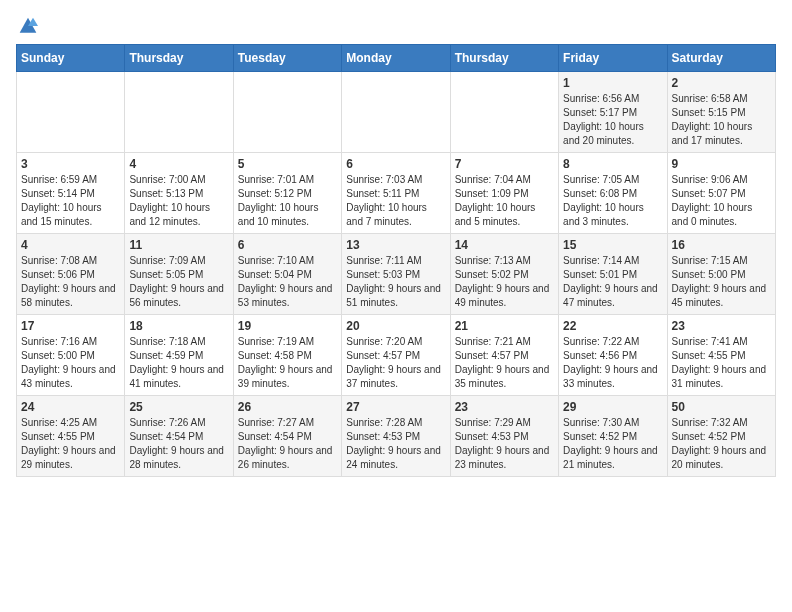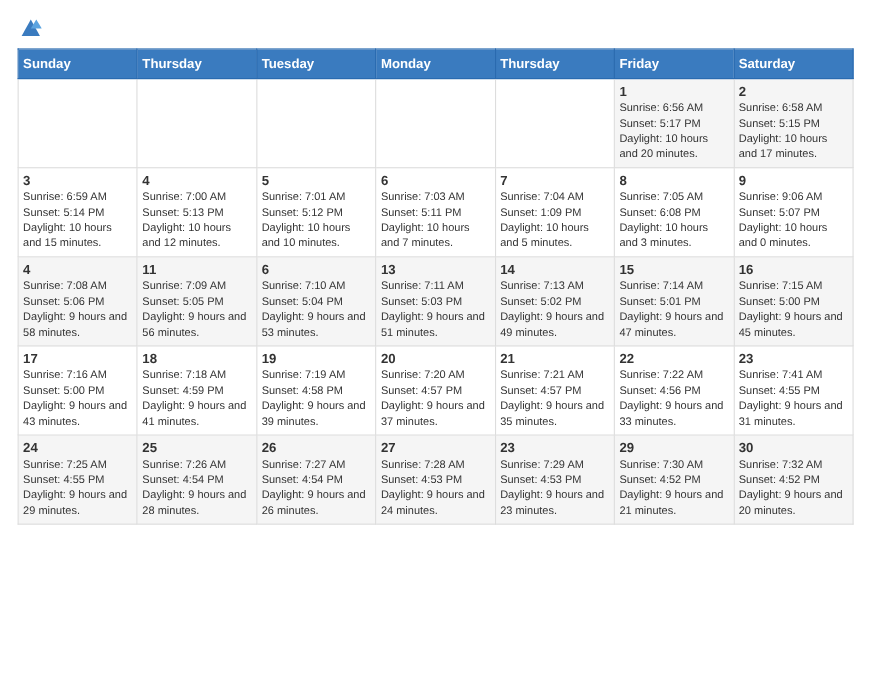--- a/index.html
+++ b/index.html
@@ -300,21 +300,21 @@
           <span class="day-number">23</span>
           <div class="day-info">Sunrise: 7:41 AM
 Sunset: 4:55 PM
 Daylight: 9 hours
 and 31 minutes.</div>
         </td>
       </tr>
       <tr>
         <td>
           <span class="day-number">24</span>
-          <div class="day-info">Sunrise: 7:25 AM
+          <div class="day-info">Sunrise: 4:25 AM
 Sunset: 4:55 PM
 Daylight: 9 hours
 and 29 minutes.</div>
         </td>
         <td>
           <span class="day-number">25</span>
           <div class="day-info">Sunrise: 7:26 AM
 Sunset: 4:54 PM
 Daylight: 9 hours
 and 28 minutes.</div>
@@ -341,21 +341,21 @@
 and 23 minutes.</div>
         </td>
         <td>
           <span class="day-number">29</span>
           <div class="day-info">Sunrise: 7:30 AM
 Sunset: 4:52 PM
 Daylight: 9 hours
 and 21 minutes.</div>
         </td>
         <td>
-          <span class="day-number">30</span>
+          <span class="day-number">50</span>
           <div class="day-info">Sunrise: 7:32 AM
 Sunset: 4:52 PM
 Daylight: 9 hours
 and 20 minutes.</div>
         </td>
       </tr>
     </tbody>
 </table>
 
 </body></html>

